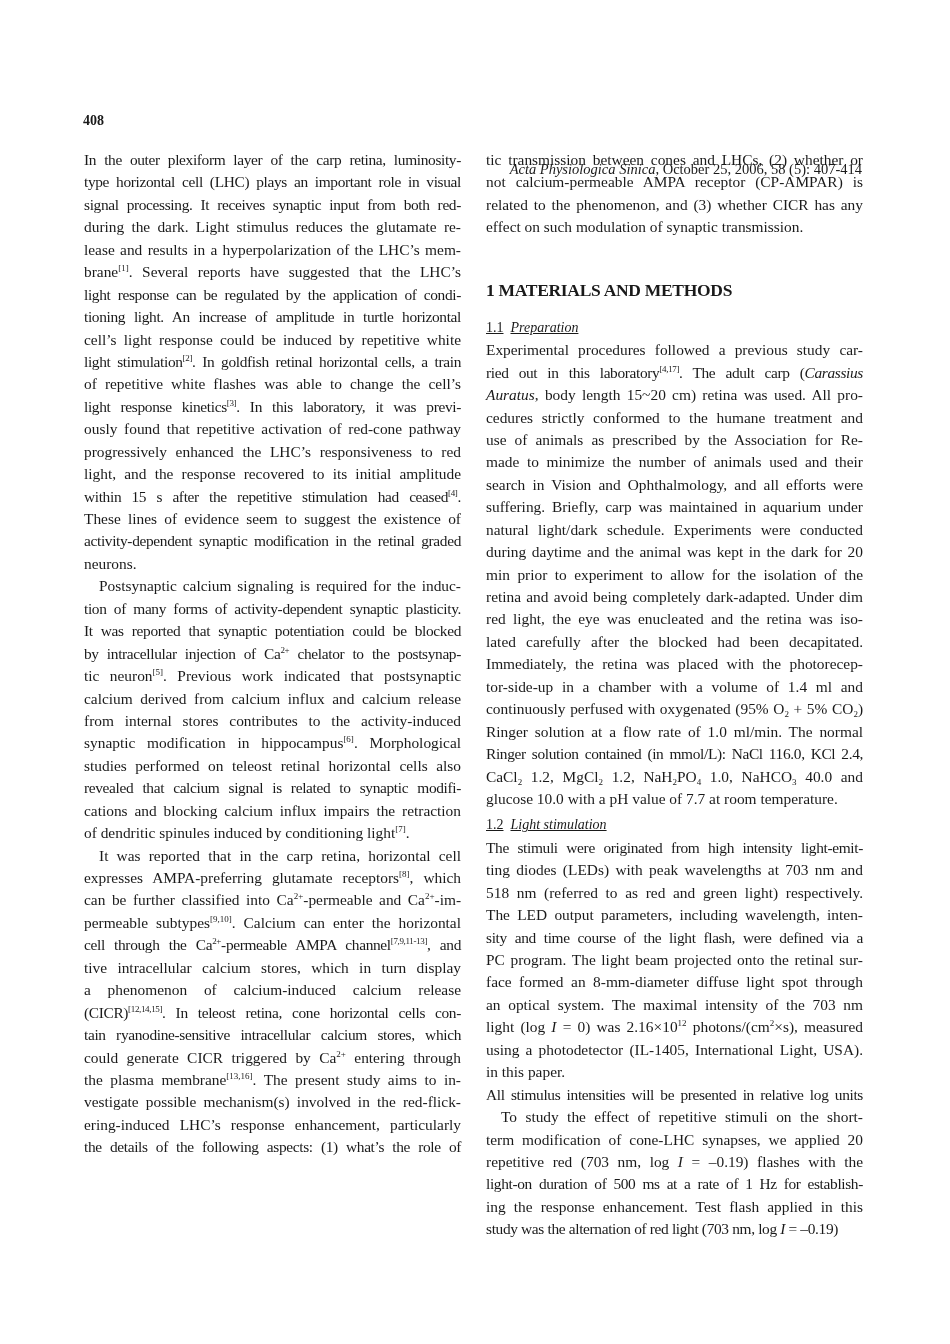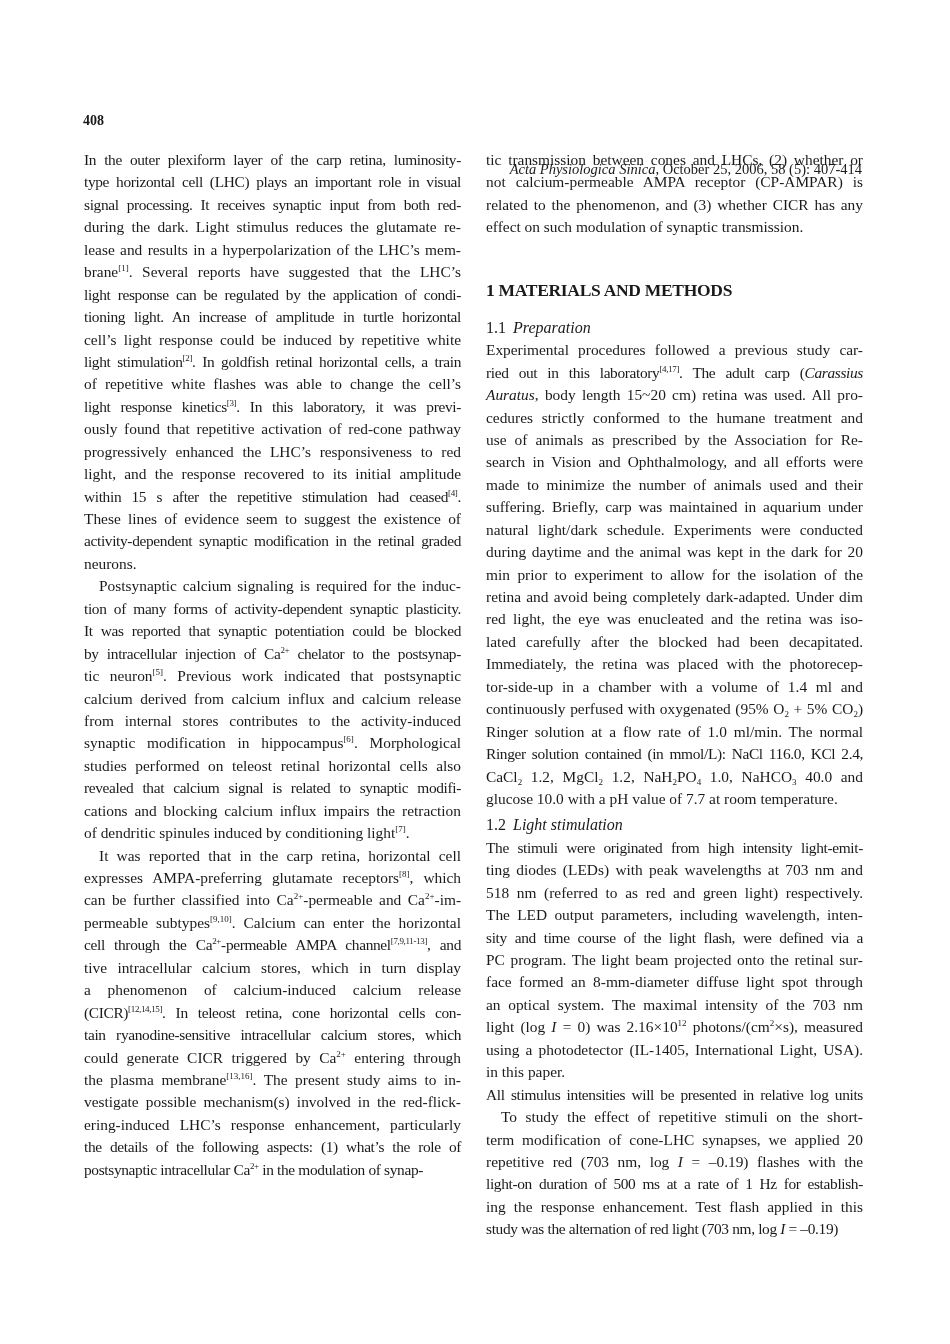--- a/index.html
+++ b/index.html
@@ -13,21 +13,21 @@
   .col-right { left: 486px; }
   .line { display: block; height: 22.45px; line-height: 22.45px; font-size: 15.4px;
           text-align: justify; text-align-last: justify; white-space: nowrap; overflow: visible; }
   .line.last { text-align-last: left; }
   .line.indent { padding-left: 15px; }
   .line.cond { letter-spacing: -0.35px; }
   sup { font-size: 9px; line-height: 0; vertical-align: 6px; }
   sub { font-size: 9px; line-height: 0; vertical-align: -3px; }
   .section-heading { display: block; height: 22px; line-height: 22px; font-size: 17.5px; font-weight: bold;
                      margin-top: 40px; margin-bottom: 16px; letter-spacing: -0.3px; }
-  .subsection-heading { display: block; height: 22.45px; line-height: 22.45px; font-size: 16px; margin-top: 6px; }
+  .subsection-heading { display: block; height: 22.45px; line-height: 22.45px; font-size: 14px; margin-top: 6px; text-decoration: underline; }
   .subsection-heading i { font-style: italic; }
   .subsection-heading .num { margin-right: 7px; }
 </style>
 </head>
 <body>
 
 <div>
   <div class="page-number">408</div>
   <div class="running-head"><i>Acta Physiologica Sinica</i><span>, October 25, 2006, 58 (5): 407-414</span></div>
 
@@ -75,21 +75,20 @@
         <span class="line cond"><span>cell through the Ca</span><sup>2+</sup><span>-permeable AMPA channel</span><sup>[7,9,11-13]</sup><span>, and</span></span>
         <span class="line"><span>tive intracellular calcium stores, which in turn display</span></span>
         <span class="line"><span>a phenomenon of calcium-induced calcium release</span></span>
         <span class="line cond"><span> (CICR)</span><sup>[12,14,15]</sup><span>. In teleost retina, cone horizontal cells con-</span></span>
         <span class="line cond"><span>tain ryanodine-sensitive intracellular calcium stores, which</span></span>
         <span class="line"><span>could generate CICR triggered by Ca</span><sup>2+</sup><span> entering through</span></span>
         <span class="line"><span>the plasma membrane</span><sup>[13,16]</sup><span>. The present study aims to in-</span></span>
         <span class="line"><span>vestigate possible mechanism(s) involved in the red-flick-</span></span>
         <span class="line"><span>ering-induced LHC’s response enhancement, particularly</span></span>
         <span class="line cond"><span>the details of the following aspects: (1) what’s the role of</span></span>
-        <span class="line last cond"><span>postsynaptic intracellular Ca</span><sup>2+</sup><span> in the modulation of synap-</span></span>
       </div>
   </div>
 
   <div class="col col-right">
     <div>
         <span class="line"><span>tic transmission between cones and LHCs, (2) whether or</span></span>
         <span class="line"><span>not calcium-permeable AMPA receptor (CP-AMPAR) is</span></span>
         <span class="line"><span>related to the phenomenon, and (3) whether CICR has any</span></span>
         <span class="line last"><span>effect on such modulation of synaptic transmission.</span></span>
       </div>
@@ -97,22 +96,22 @@
 
     <div class="subsection-heading" style="margin-top:0">
       <span class="num">1.1</span><i>Preparation</i>
     </div>
     <div>
         <span class="line"><span>Experimental procedures followed a previous study car-</span></span>
         <span class="line cond"><span>ried out in this laboratory</span><sup>[4,17]</sup><span>. The adult carp (</span><i>Carassius</i></span>
         <span class="line"><i>Auratus</i><span>, body length 15~20 cm) retina was used. All pro-</span></span>
         <span class="line"><span>cedures strictly conformed to the humane treatment and</span></span>
         <span class="line"><span>use of animals as prescribed by the Association for Re-</span></span>
+        <span class="line"><span>made to minimize the number of animals used and their</span></span>
         <span class="line"><span>search in Vision and Ophthalmology, and all efforts were</span></span>
-        <span class="line"><span>made to minimize the number of animals used and their</span></span>
         <span class="line"><span>suffering. Briefly, carp was maintained in aquarium under</span></span>
         <span class="line"><span>natural light/dark schedule. Experiments were conducted</span></span>
         <span class="line"><span>during daytime and the animal was kept in the dark for 20</span></span>
         <span class="line"><span>min prior to experiment to allow for the isolation of the</span></span>
         <span class="line"><span>retina and avoid being completely dark-adapted. Under dim</span></span>
         <span class="line"><span>red light, the eye was enucleated and the retina was iso-</span></span>
         <span class="line"><span>lated carefully after the blocked had been decapitated.</span></span>
         <span class="line"><span>Immediately, the retina was placed with the photorecep-</span></span>
         <span class="line"><span>tor-side-up in a chamber with a volume of 1.4 ml and</span></span>
         <span class="line"><span>continuously perfused with oxygenated (95% O</span><sub>2</sub><span> + 5% CO</span><sub>2</sub><span>)</span></span>

